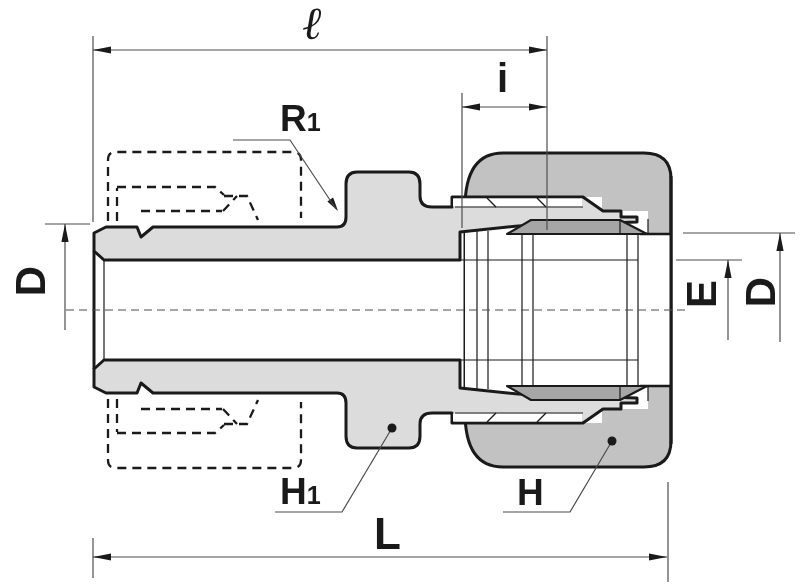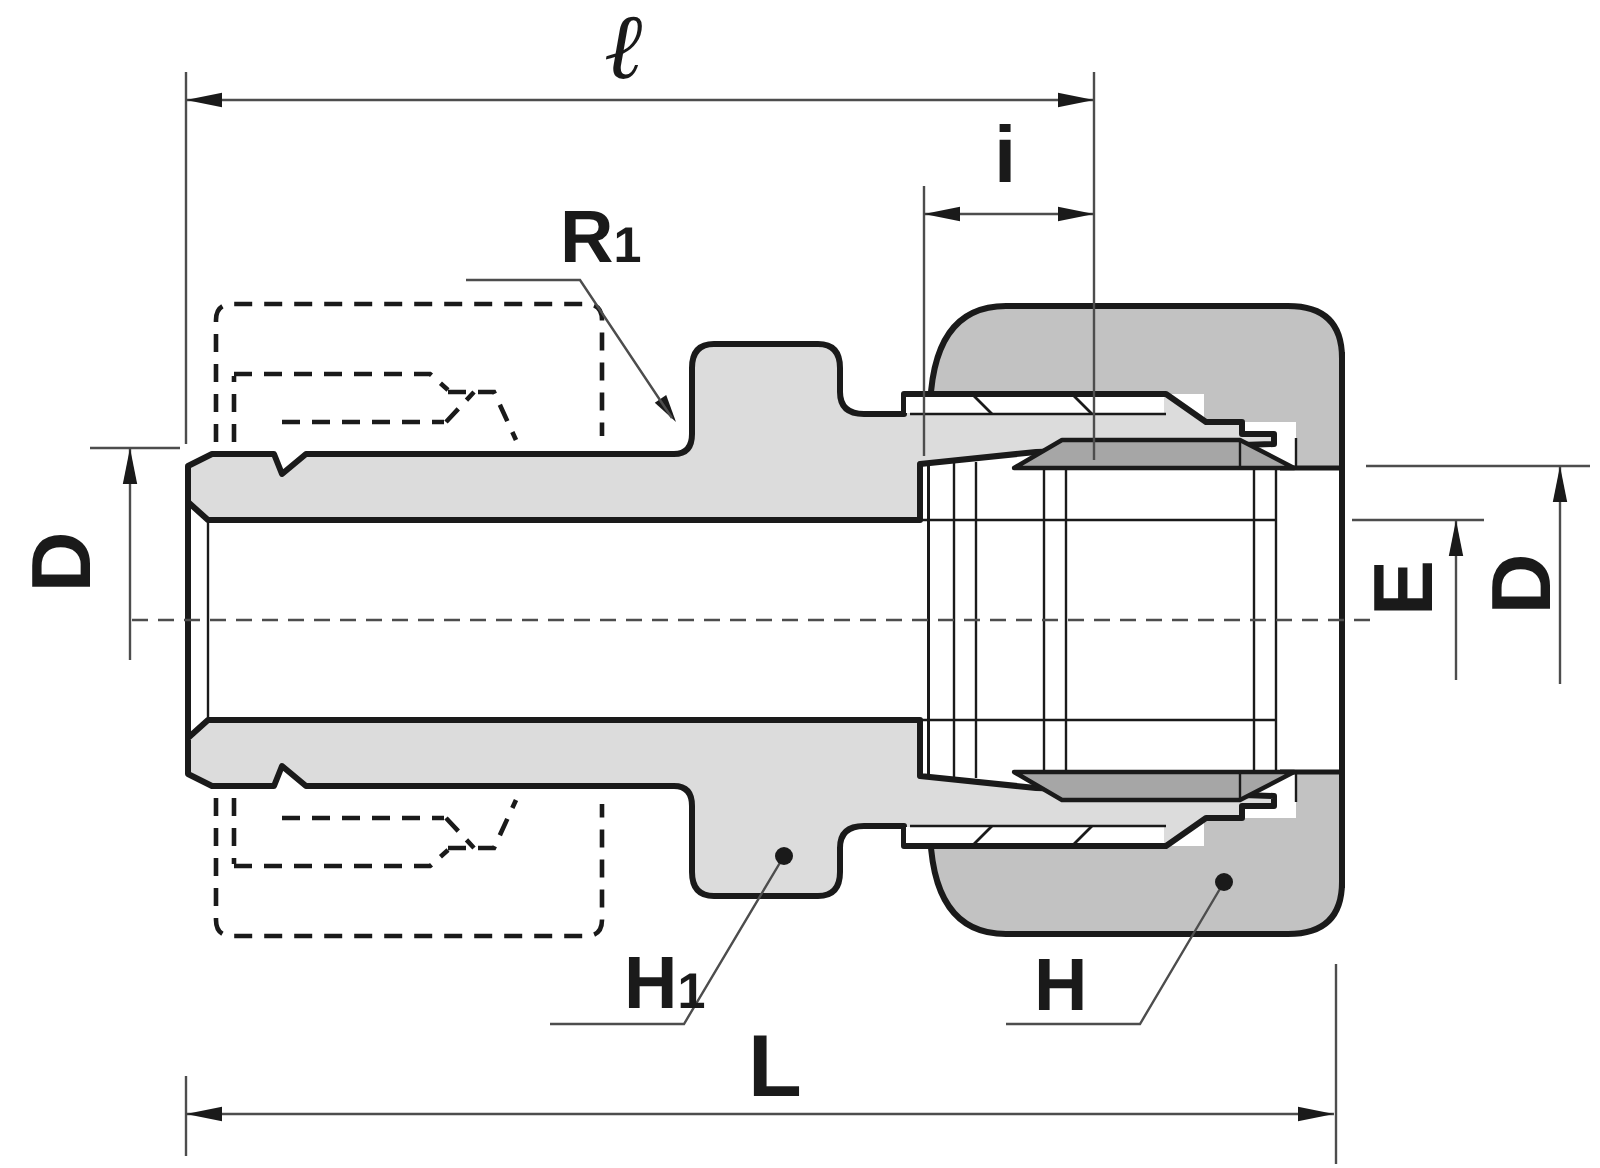--- a/index.html
+++ b/index.html
@@ -119,19 +119,19 @@
 <div class="lbl" style="left:497px;top:58px;font-size:40px;">i</div>
 
 <div class="lbl" style="left:240px;top:100px;font-size:37px;margin-left:40px;"><span>R</span><span class="sub">1</span></div>
 
 <div class="lbl rot" style="left:16px;top:260px;font-size:42px;">D</div>
 
 <div class="lbl rot" style="left:688px;top:273px;font-size:42px;">E</div>
 
 <div class="lbl rot" style="left:746px;top:271px;font-size:42px;">D</div>
 
-<div class="lbl" style="left:280px;top:473px;font-size:37px;margin-left:32px;"><span>H</span><span class="sub">1</span></div>
+<div class="lbl" style="left:280px;top:473px;font-size:37px;"><span>H</span><span class="sub">1</span></div>
 
 <div class="lbl" style="left:517px;top:474px;font-size:37px;">H</div>
 
 <div class="lbl" style="left:374px;top:512px;font-size:44px;">L</div>
 
 </div>
 
 </body></html>

